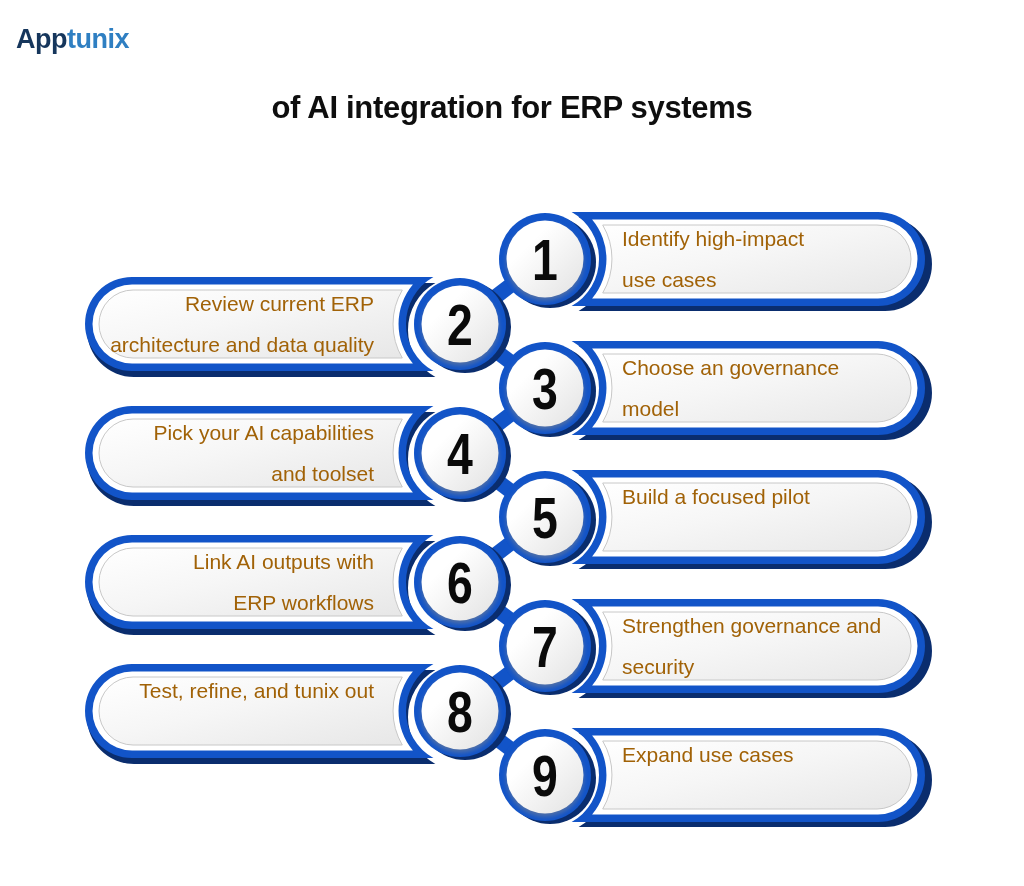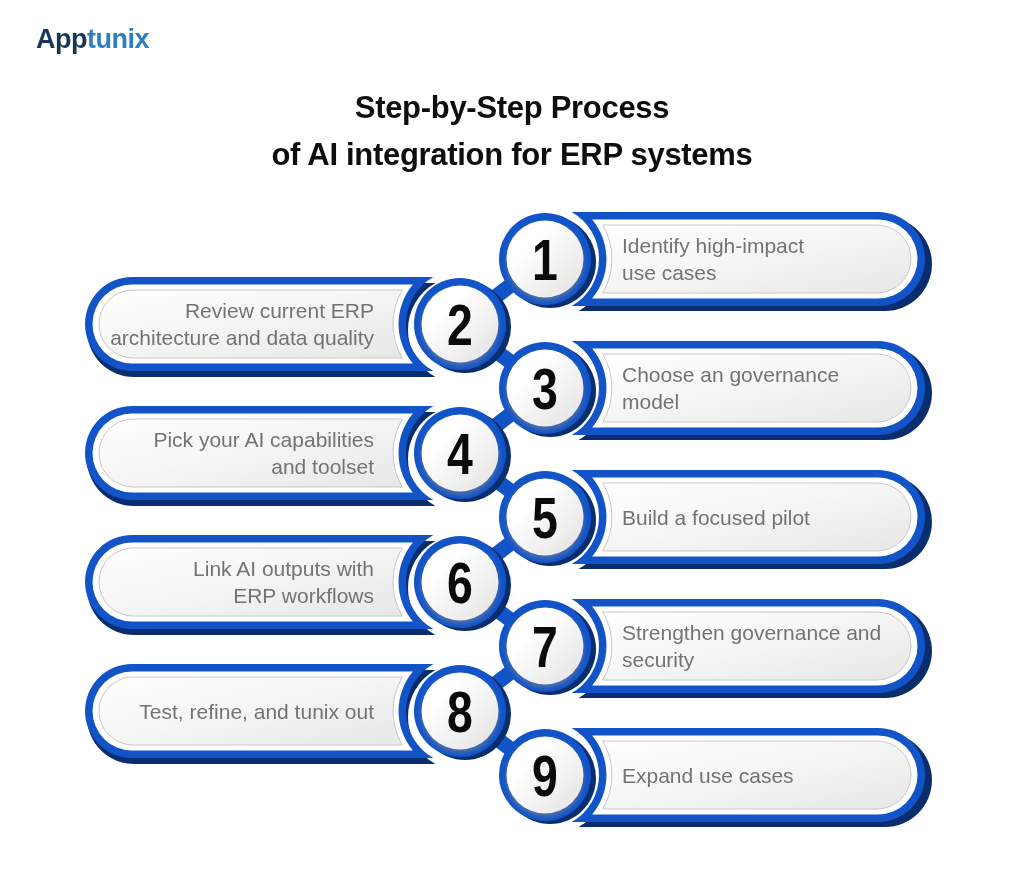--- a/index.html
+++ b/index.html
@@ -1,55 +1,54 @@
 <!DOCTYPE html>
 <html><head>
 <meta charset="utf-8">
 <style>
   html,body{margin:0;padding:0;background:#ffffff;}
   .canvas{
     position:relative;width:1024px;height:886px;background:#ffffff;
     font-family:"Liberation Sans",sans-serif;overflow:hidden;
   }
   .logo{
-    position:absolute;left:36px;top:24px;font-size:27px;font-weight:700;
+    position:absolute;left:16px;top:24px;font-size:27px;font-weight:700;
     letter-spacing:-0.5px;white-space:nowrap;
   }
   .logo .dark{color:#16365C;}
   .logo .light{color:#2F7FC2;}
   .title{
     position:absolute;left:0;right:0;top:84px;text-align:center;
     font-size:31px;line-height:47px;font-weight:700;color:#0e0e0e;
     letter-spacing:-0.3px;
   }
   .art{position:absolute;left:0;top:0;}
   .step-label{
     position:absolute;height:68px;display:flex;flex-direction:column;
-    justify-content:center;font-size:21px;line-height:27px;color:#737373;
+    justify-content:space-between;font-size:21px;line-height:27px;color:#a16207;
     white-space:nowrap;
   }
   .step-label.right{left:622px;width:286px;text-align:left;}
   .step-label.left{left:88px;width:286px;text-align:right;}
   .step-num{
     position:absolute;width:90px;height:90px;display:flex;align-items:center;
     justify-content:center;font-size:58px;font-weight:700;color:#0a0a0a;
     transform:scaleX(0.8);
   }
 </style>
 </head>
 <body>
 
 <div class="canvas">
 
   <div class="logo">
     <span class="dark">App</span><span class="light">tunix</span>
   </div>
 
   <div class="title">
-    <div>Step-by-Step Process</div>
     <div>of AI integration for ERP systems</div>
   </div>
 
   <svg class="art" width="1024" height="886" viewBox="0 0 1024 886">
     <defs>
       <linearGradient id="gPanel" x1="0" y1="0" x2="1" y2="1">
         <stop offset="0" stop-color="#ffffff"></stop>
         <stop offset="0.45" stop-color="#f6f6f6"></stop>
         <stop offset="1" stop-color="#e7e7e7"></stop>
       </linearGradient>

